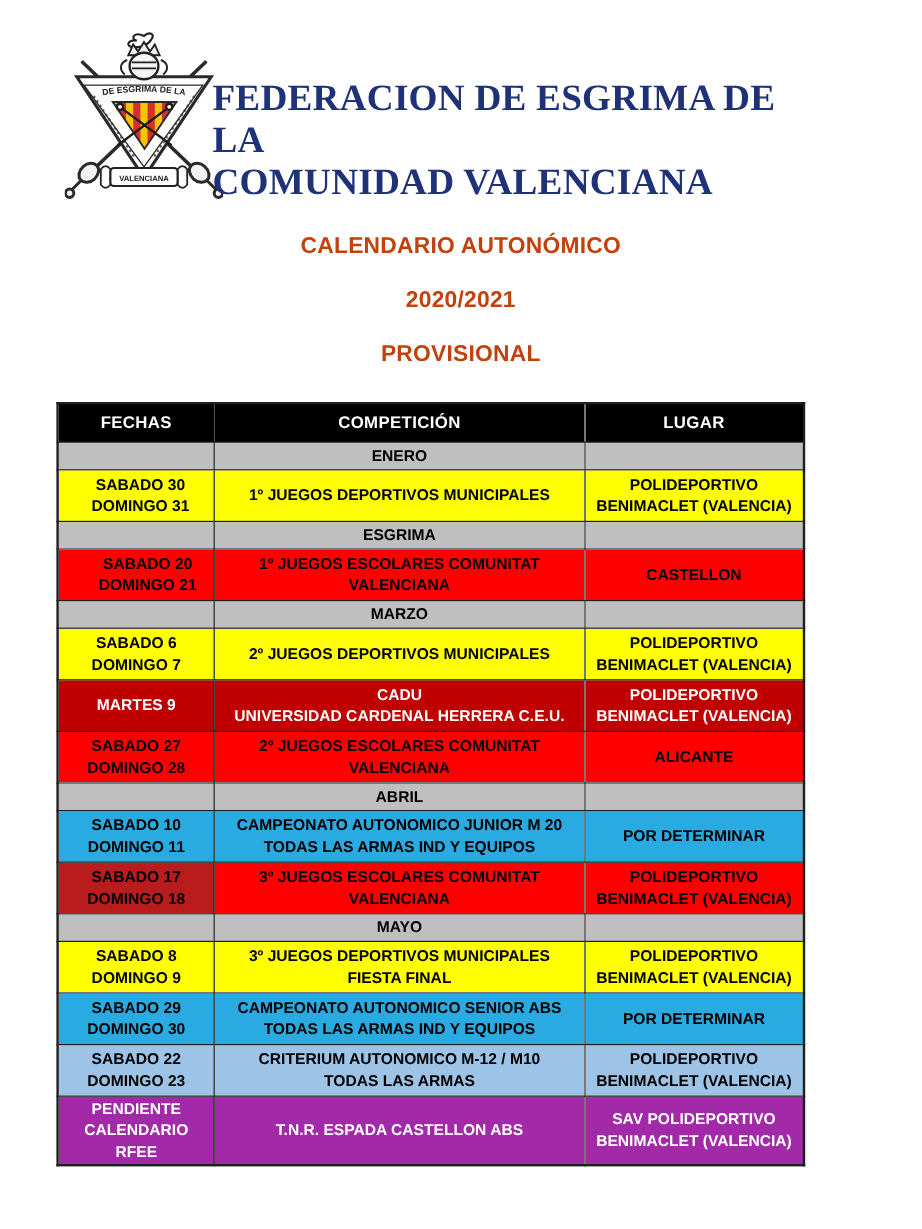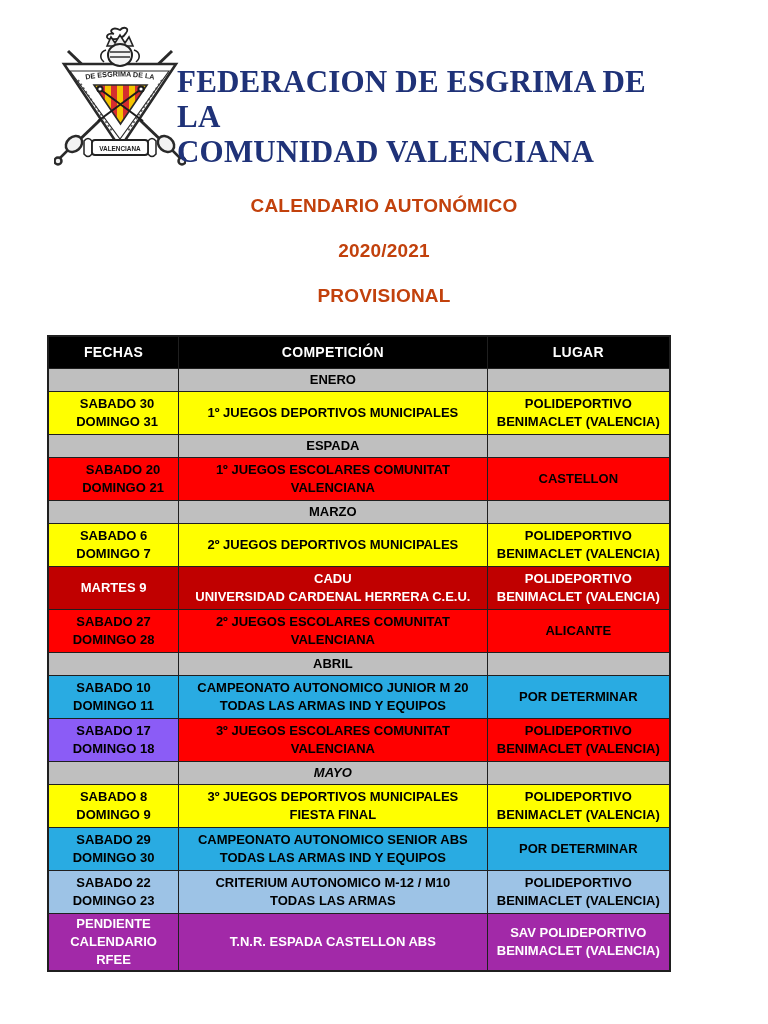--- a/index.html
+++ b/index.html
@@ -138,21 +138,21 @@
         <td style="background: rgb(191, 191, 191); color: rgb(0, 0, 0);">ENERO</td>
         <td style="background: rgb(191, 191, 191); color: rgb(0, 0, 0);"></td>
       </tr>
       <tr class="event-row">
         <td style="background: rgb(255, 255, 0); color: rgb(0, 0, 0); padding-left: 12px;">SABADO 30<br>DOMINGO 31</td>
         <td style="background: rgb(255, 255, 0); color: rgb(0, 0, 0);">1º JUEGOS DEPORTIVOS MUNICIPALES</td>
         <td style="background: rgb(255, 255, 0); color: rgb(0, 0, 0);">POLIDEPORTIVO<br>BENIMACLET (VALENCIA)</td>
       </tr>
       <tr class="month-row">
         <td style="background: rgb(191, 191, 191); color: rgb(0, 0, 0);"></td>
-        <td style="background: rgb(191, 191, 191); color: rgb(0, 0, 0);">ESPADA</td>
+        <td style="background: rgb(191, 191, 191); color: rgb(0, 0, 0);">ESGRIMA</td>
         <td style="background: rgb(191, 191, 191); color: rgb(0, 0, 0);"></td>
       </tr>
       <tr class="event-row">
         <td style="background: rgb(255, 0, 0); color: rgb(0, 0, 0); padding-left: 24px;">SABADO 20<br>DOMINGO 21</td>
         <td style="background: rgb(255, 0, 0); color: rgb(0, 0, 0);">1º JUEGOS ESCOLARES COMUNITAT<br>VALENCIANA</td>
         <td style="background: rgb(255, 0, 0); color: rgb(0, 0, 0);">CASTELLON</td>
       </tr>
       <tr class="month-row">
         <td style="background: rgb(191, 191, 191); color: rgb(0, 0, 0);"></td>
         <td style="background: rgb(191, 191, 191); color: rgb(0, 0, 0);">MARZO</td>
@@ -177,27 +177,27 @@
         <td style="background: rgb(191, 191, 191); color: rgb(0, 0, 0);"></td>
         <td style="background: rgb(191, 191, 191); color: rgb(0, 0, 0);">ABRIL</td>
         <td style="background: rgb(191, 191, 191); color: rgb(0, 0, 0);"></td>
       </tr>
       <tr class="event-row">
         <td style="background: rgb(41, 171, 226); color: rgb(0, 0, 0);">SABADO 10<br>DOMINGO 11</td>
         <td style="background: rgb(41, 171, 226); color: rgb(0, 0, 0);">CAMPEONATO AUTONOMICO JUNIOR M 20<br>TODAS LAS ARMAS IND Y EQUIPOS</td>
         <td style="background: rgb(41, 171, 226); color: rgb(0, 0, 0);">POR DETERMINAR</td>
       </tr>
       <tr class="event-row">
-        <td style="background: #8b5cf6; color: rgb(0, 0, 0);">SABADO 17<br>DOMINGO 18</td>
+        <td style="background: #b91c1c; color: rgb(0, 0, 0);">SABADO 17<br>DOMINGO 18</td>
         <td style="background: rgb(255, 0, 0); color: rgb(0, 0, 0);">3º JUEGOS ESCOLARES COMUNITAT<br>VALENCIANA</td>
         <td style="background: rgb(255, 0, 0); color: rgb(0, 0, 0);">POLIDEPORTIVO<br>BENIMACLET (VALENCIA)</td>
       </tr>
       <tr class="month-row">
         <td style="background: rgb(191, 191, 191); color: rgb(0, 0, 0);"></td>
-        <td style="background: rgb(191, 191, 191); color: rgb(0, 0, 0); font-style: italic;">MAYO</td>
+        <td style="background: rgb(191, 191, 191); color: rgb(0, 0, 0);">MAYO</td>
         <td style="background: rgb(191, 191, 191); color: rgb(0, 0, 0);"></td>
       </tr>
       <tr class="event-row">
         <td style="background: rgb(255, 255, 0); color: rgb(0, 0, 0);">SABADO 8<br>DOMINGO 9</td>
         <td style="background: rgb(255, 255, 0); color: rgb(0, 0, 0);">3º JUEGOS DEPORTIVOS MUNICIPALES<br>FIESTA FINAL</td>
         <td style="background: rgb(255, 255, 0); color: rgb(0, 0, 0);">POLIDEPORTIVO<br>BENIMACLET (VALENCIA)</td>
       </tr>
       <tr class="event-row">
         <td style="background: rgb(41, 171, 226); color: rgb(0, 0, 0);">SABADO 29<br>DOMINGO 30</td>
         <td style="background: rgb(41, 171, 226); color: rgb(0, 0, 0);">CAMPEONATO AUTONOMICO SENIOR ABS<br>TODAS LAS ARMAS IND Y EQUIPOS</td>

